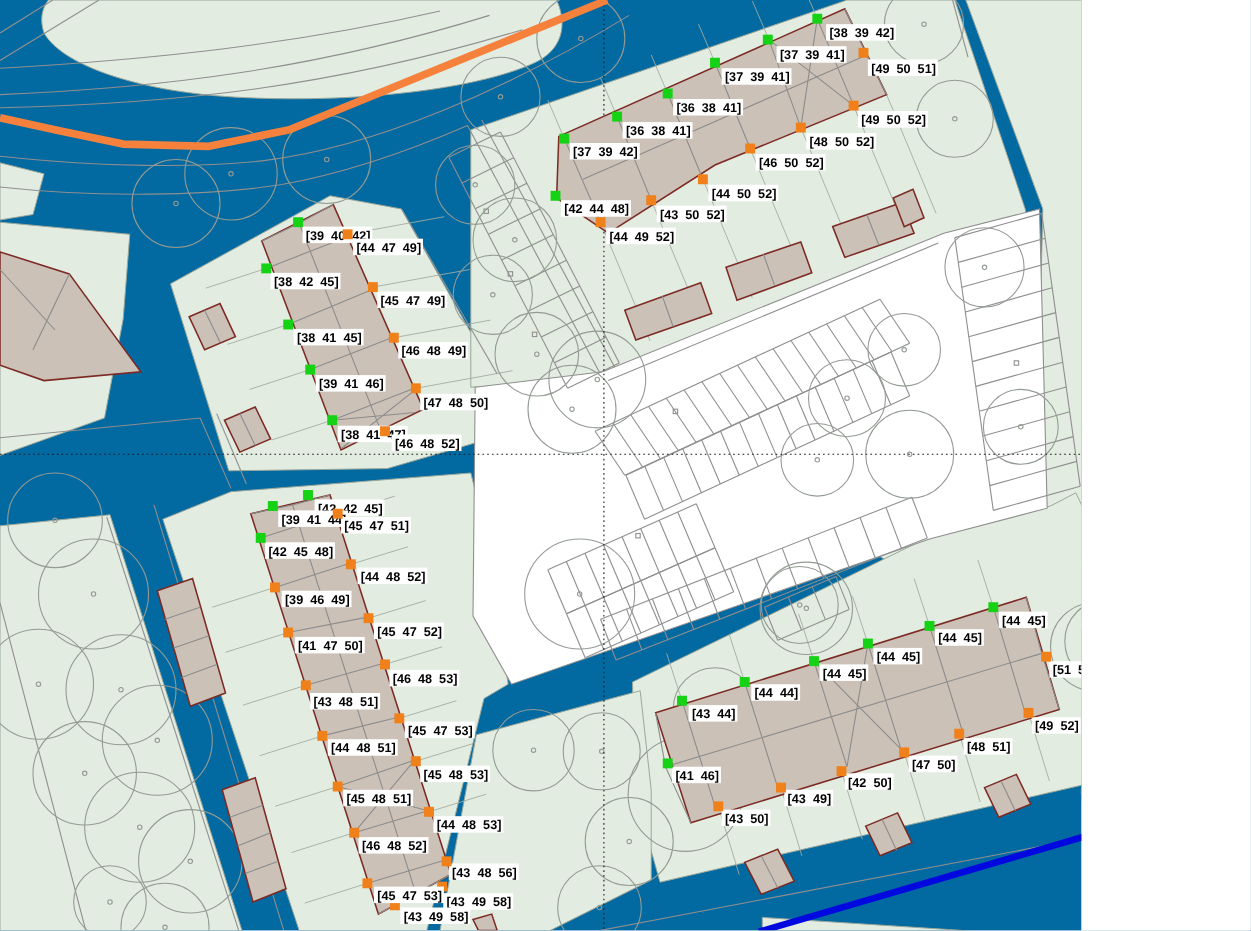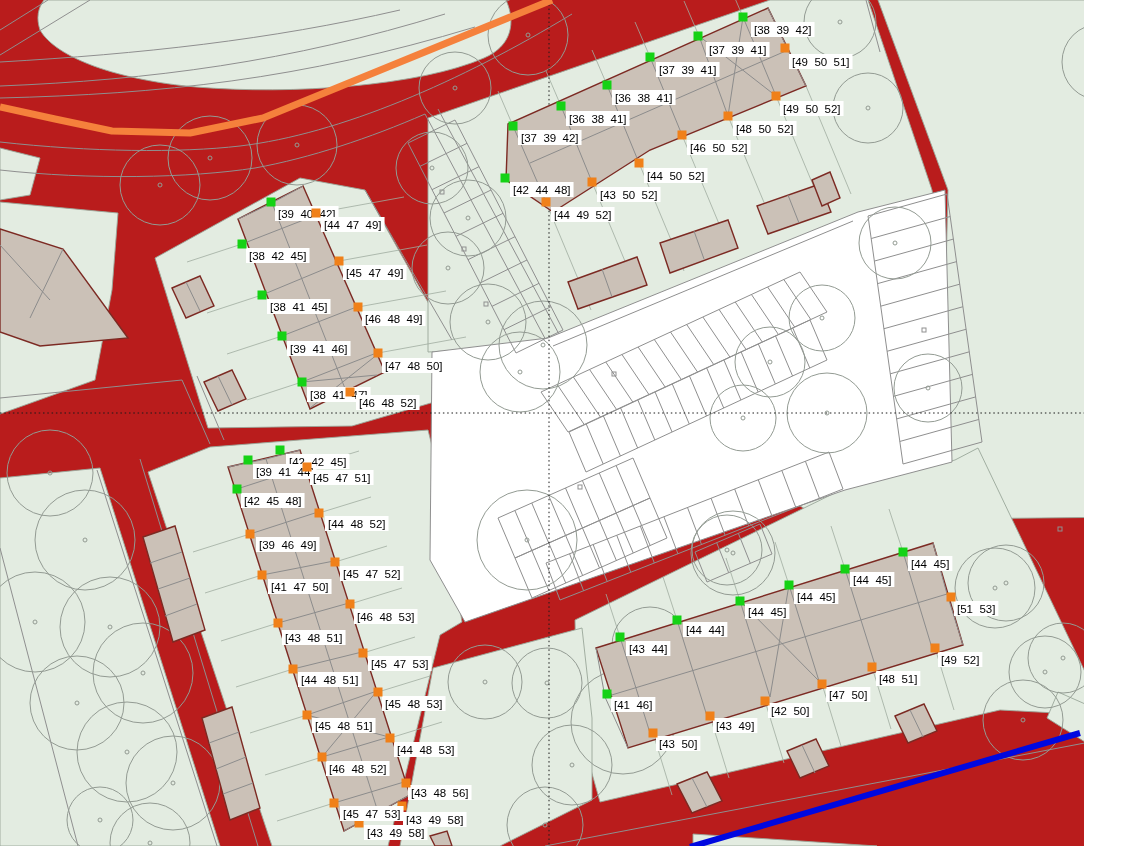--- a/index.html
+++ b/index.html
@@ -1,16 +1,16 @@
 <!DOCTYPE html>
 <html><head>
 <meta charset="utf-8">
 <style>
   html,body{margin:0;padding:0;background:#ffffff;}
-  #stage{width:1084px;height:846px;position:relative;overflow:hidden;background:#b91c1c;}
+  #stage{width:983px;height:846px;position:relative;overflow:hidden;background:#0369a1;font-weight:bold;}
   svg{display:block;}
   .parcel{fill:#e3ece1;stroke:#9aa79a;stroke-width:0.9;}
   .lot{fill:#ffffff;stroke:#8f8f8f;stroke-width:1;}
   .road{fill:none;stroke:#8f8f8f;stroke-width:1;}
   .kerb{fill:none;stroke:#8f8f8f;stroke-width:1;}
   .bldg{fill:#cbc1b7;stroke:#7c2a23;stroke-width:1.4;}
   .roof{fill:none;stroke:#8c8c8c;stroke-width:1;}
   .tree{fill:none;stroke:#939b93;stroke-width:1;}
   .yard{fill:none;stroke:#a0aca0;stroke-width:0.8;}
   .stall{fill:none;stroke:#8f8f8f;stroke-width:1;}

